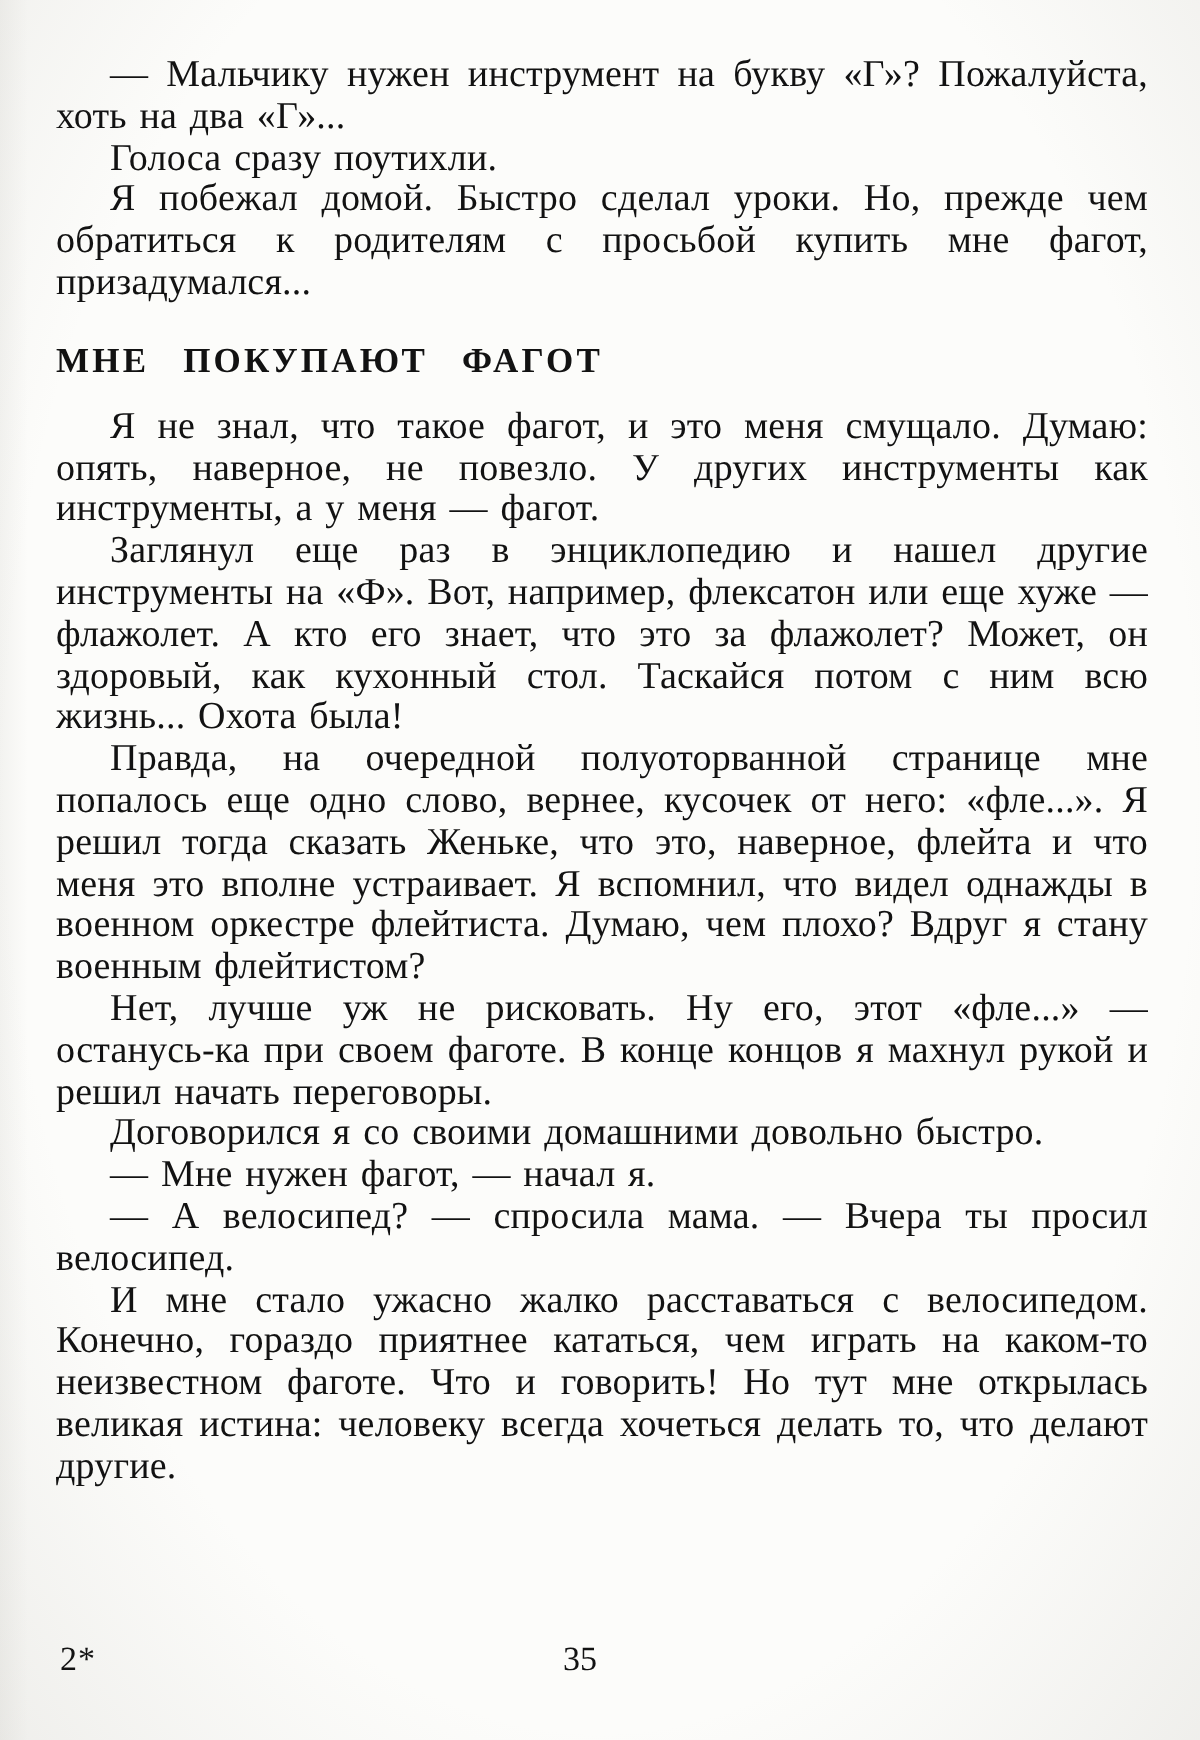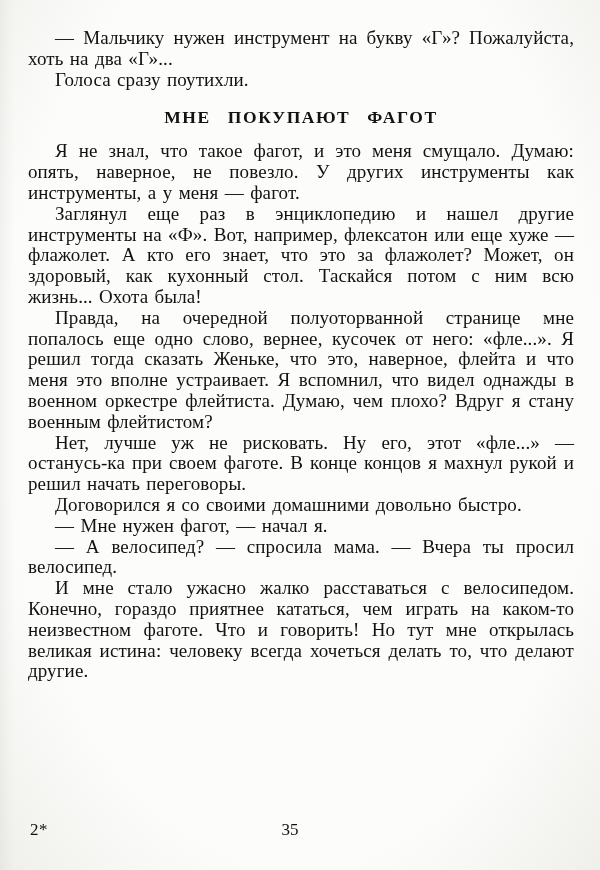--- a/index.html
+++ b/index.html
@@ -32,21 +32,21 @@
     letter-spacing: 0.1px;
     word-spacing: 1.5px;
     hyphens: auto;
     -webkit-hyphens: auto;
   }
   h1.chapter {
     margin: 16px 0 13px 0;
     font-size: 17.5px;
     line-height: 22px;
     font-weight: bold;
-    text-align: center;
+    text-align: left;
     letter-spacing: 1.6px;
     word-spacing: 11px;
   }
   .footer {
     position: absolute;
     left: 28px; right: 26px;
     top: 820px;
     height: 24px;
     font-size: 17px;
   }
@@ -63,20 +63,21 @@
   }
 </style>
 </head>
 <body>
 
 <div class="page">
   <div class="textblock">
 
     <p class="line">— Мальчику нужен инструмент на букву «Г»? Пожалуйста, хоть на два «Г»...</p>
     <p class="line">Голоса сразу поутихли.</p>
+    <p class="line">Я побежал домой. Быстро сделал уроки. Но, прежде чем обратиться к родителям с просьбой купить мне фагот, призадумался...</p>
 
     <h1 class="chapter">МНЕ ПОКУПАЮТ ФАГОТ</h1>
 
     <p class="line">Я не знал, что такое фагот, и это меня смущало. Думаю: опять, наверное, не повезло. У других инструменты как инструменты, а у меня — фагот.</p>
     <p class="line">Заглянул еще раз в энциклопедию и нашел другие инструменты на «Ф». Вот, например, флексатон или еще хуже — флажолет. А кто его знает, что это за флажолет? Может, он здоровый, как кухонный стол. Таскайся потом с ним всю жизнь... Охота была!</p>
     <p class="line">Правда, на очередной полуоторванной странице мне попалось еще одно слово, вернее, кусочек от него: «фле...». Я решил тогда сказать Женьке, что это, наверное, флейта и что меня это вполне устраивает. Я вспомнил, что видел однажды в военном оркестре флейтиста. Думаю, чем плохо? Вдруг я стану военным флейтистом?</p>
     <p class="line">Нет, лучше уж не рисковать. Ну его, этот «фле...» — останусь-ка при своем фаготе. В конце концов я махнул рукой и решил начать переговоры.</p>
     <p class="line">Договорился я со своими домашними довольно быстро.</p>
     <p class="line">— Мне нужен фагот, — начал я.</p>
     <p class="line">— А велосипед? — спросила мама. — Вчера ты просил велосипед.</p>

